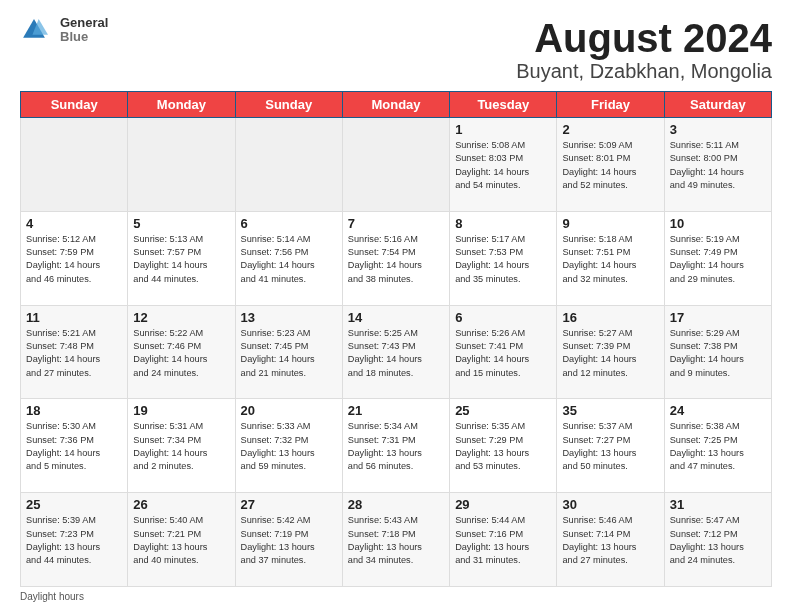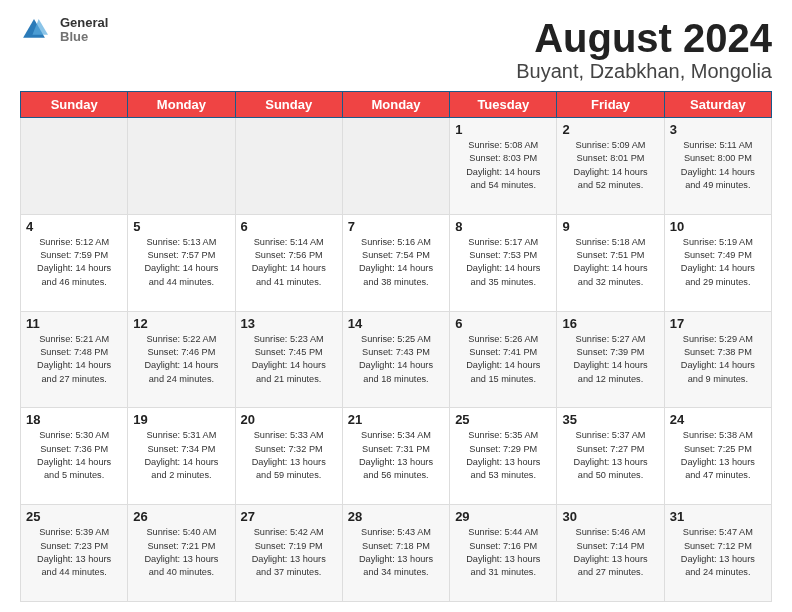--- a/index.html
+++ b/index.html
@@ -90,21 +90,20 @@
       font-size: 13px;
       font-weight: bold;
       color: #222;
       display: block;
       margin-bottom: 2px;
     }
     .day-info {
       font-size: 9.2px;
       color: #333;
       line-height: 1.45;
-      text-align: center;
     }
     .empty-cell {
       background: #f0f0f0 !important;
     }
     .footer {
       margin-top: 4px;
       font-size: 10px;
       color: #555;
       text-align: left;
     }
@@ -277,13 +276,16 @@
             <div class="day-info">Sunrise: 5:46 AM<br>Sunset: 7:14 PM<br>Daylight: 13 hours<br>and 27 minutes.</div>
           </td>
           <td>
             <span class="day-num">31</span>
             <div class="day-info">Sunrise: 5:47 AM<br>Sunset: 7:12 PM<br>Daylight: 13 hours<br>and 24 minutes.</div>
           </td>
         </tr>
       </tbody>
   </table>
 
+  <div class="footer">
+    <span>Daylight hours</span>
+  </div>
 </div>
 
 </body></html>

